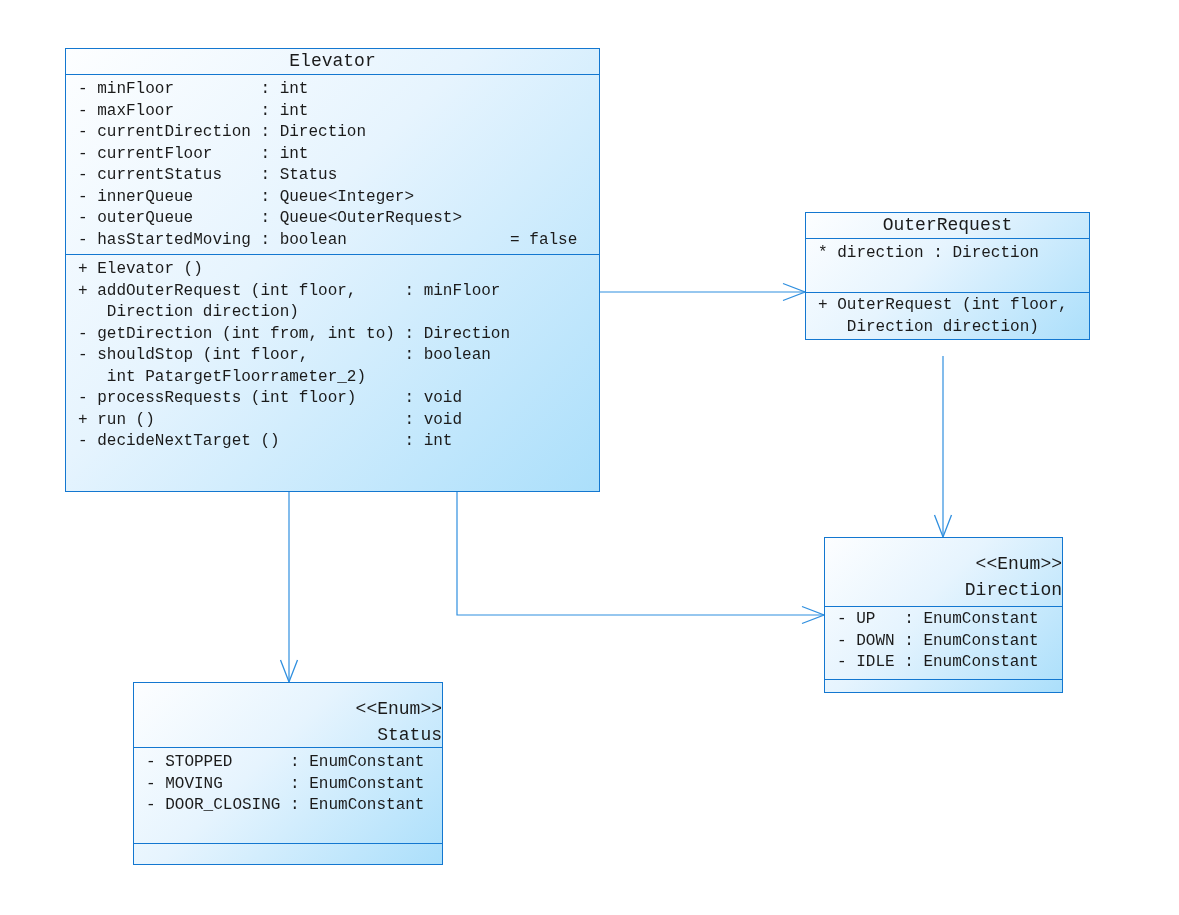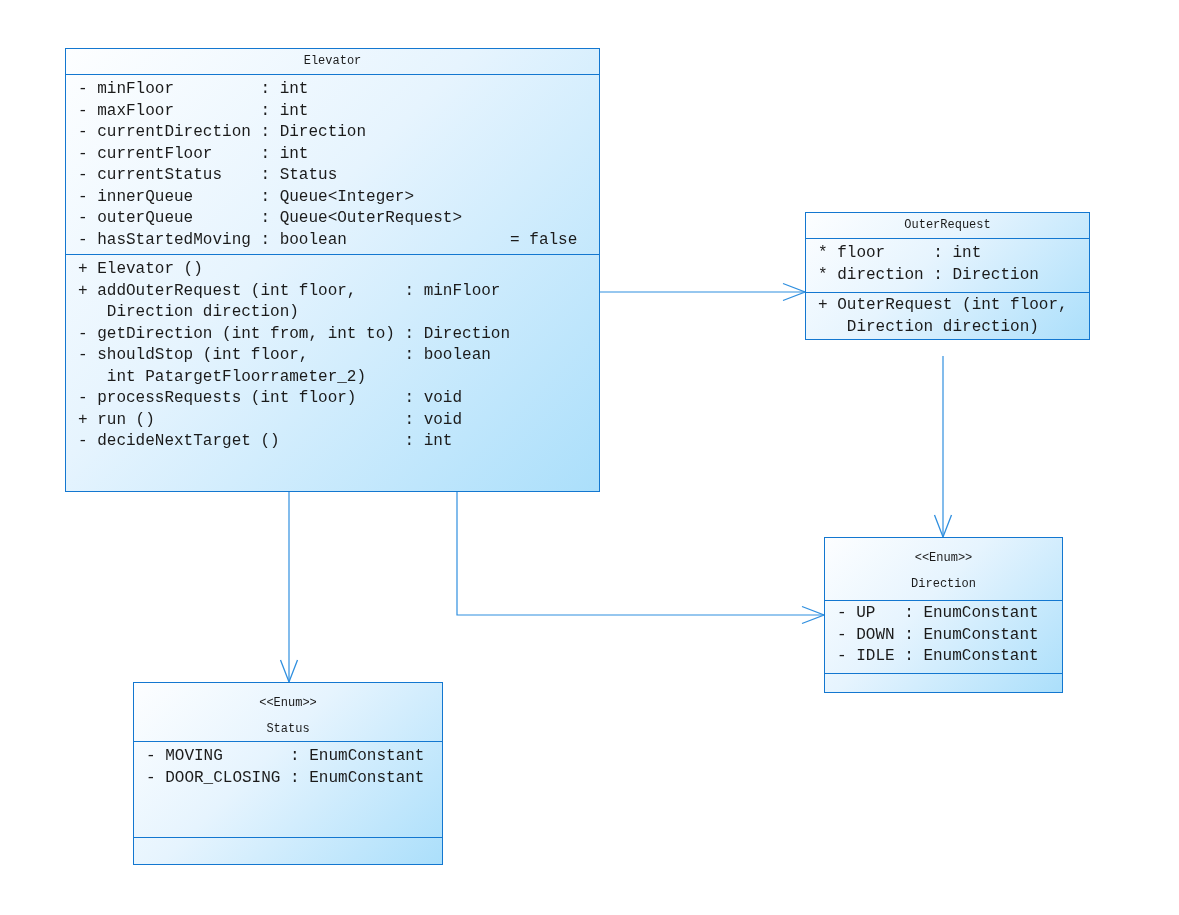--- a/index.html
+++ b/index.html
@@ -8,24 +8,24 @@
     font-family:"Liberation Mono","DejaVu Sans Mono",monospace;color:#1b1b1b;
   }
   .edges{position:absolute;left:0;top:0;width:1179px;height:915px;}
   .uml-class{
     position:absolute;box-sizing:border-box;
     border:1px solid #1377d0;
     background:linear-gradient(135deg,#fdfeff 0%,#e6f4fe 42%,#abdffb 100%);
     display:flex;flex-direction:column;
   }
   .title{
-    flex:0 0 auto;text-align:center;font-size:12px;
+    flex:0 0 auto;text-align:center;font-size:18px;
   }
   .title.single{line-height:24px;}
-  .title.two-line{padding-top:7px;}
+  .title.two-line{padding-top:13px;text-align:right;}
   .title .tline{line-height:26px;white-space:pre;}
   .cmp{
     flex:0 0 auto;box-sizing:border-box;border-top:1px solid #1377d0;
     padding:4px 12px 0 12px;overflow:hidden;
   }
   .cmp.grow{flex:1 1 auto;}
   .cmp .line{white-space:pre;font-size:16px;line-height:21.5px;}
 </style>
 </head>
 <body>
@@ -65,21 +65,20 @@
         <div class="line">   int PatargetFloorrameter_2)</div>
         <div class="line">- processRequests (int floor)     : void</div>
         <div class="line">+ run ()                          : void</div>
         <div class="line">- decideNextTarget ()             : int</div>
       </div>
   </div>
 
   <div class="uml-class" style="left:805px;top:212px;width:285px;height:128px">
     <div class="title single" style="height:25px;line-height:25px">OuterRequest</div>
     <div class="cmp" style="height:54px">
-        <div class="line">* floor     : int</div>
         <div class="line">* direction : Direction</div>
       </div>
     <div class="cmp grow" style="padding-top:2px">
         <div class="line">+ OuterRequest (int floor,</div>
         <div class="line">   Direction direction)</div>
       </div>
   </div>
 
   <div class="uml-class" style="left:824px;top:537px;width:239px;height:156px">
     <div class="title two-line" style="height:55px">
@@ -93,19 +92,20 @@
       </div>
     <div class="cmp grow"></div>
   </div>
 
   <div class="uml-class" style="left:133px;top:682px;width:310px;height:183px">
     <div class="title two-line" style="height:51px">
       <div class="tline">&lt;&lt;Enum&gt;&gt;</div>
       <div class="tline">Status</div>
     </div>
     <div class="cmp" style="height:96px">
+        <div class="line">- STOPPED      : EnumConstant</div>
         <div class="line">- MOVING       : EnumConstant</div>
         <div class="line">- DOOR_CLOSING : EnumConstant</div>
       </div>
     <div class="cmp grow"></div>
   </div>
 
 </div>
 
 </body></html>

